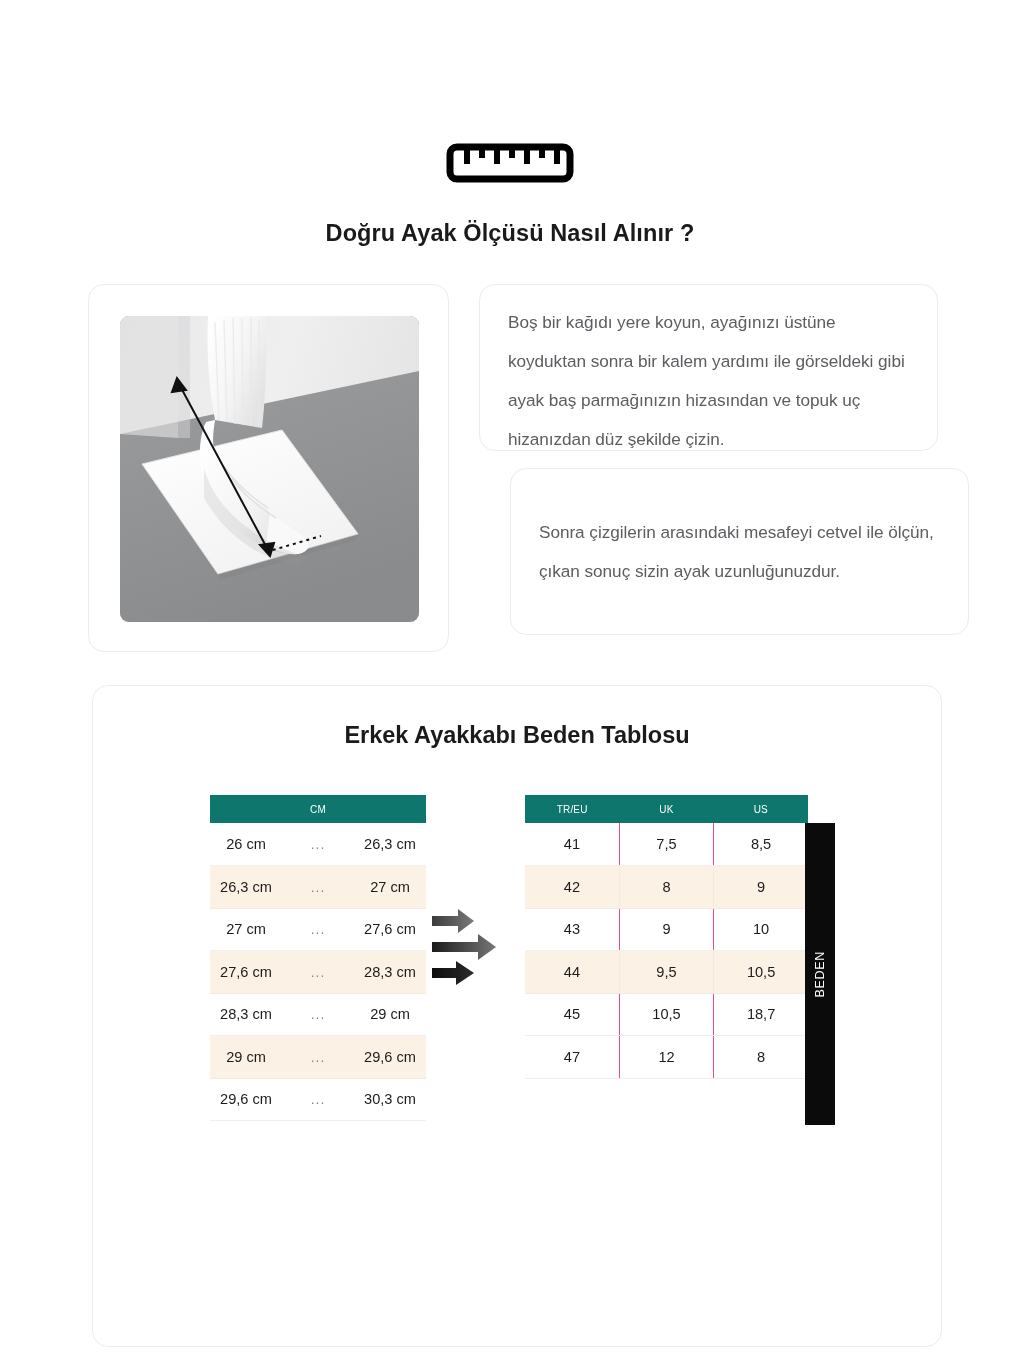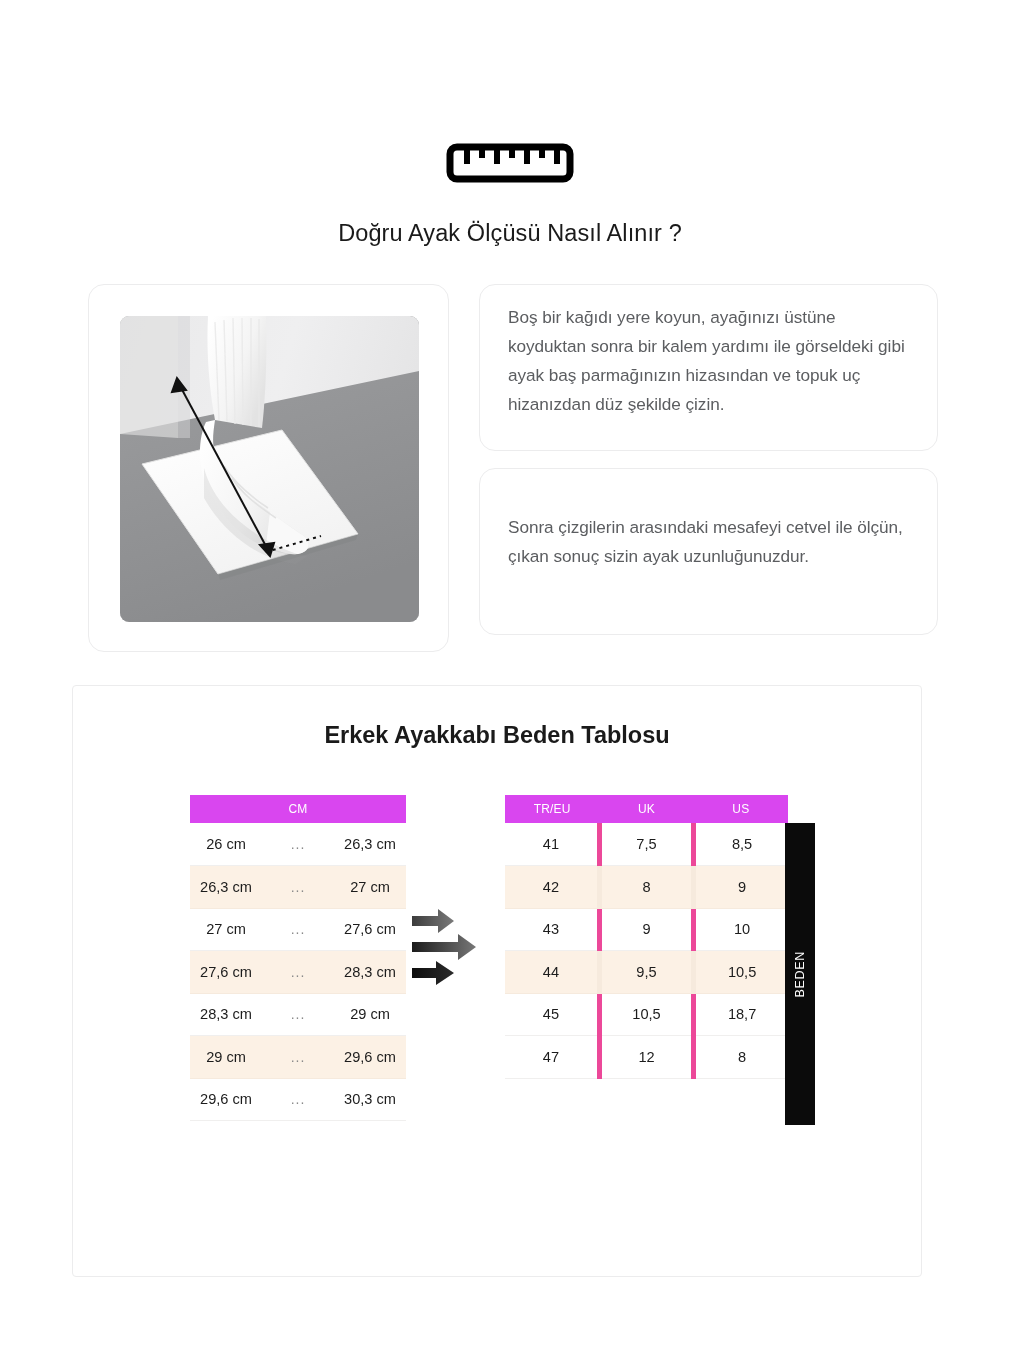--- a/index.html
+++ b/index.html
@@ -30,21 +30,21 @@
   }
   .ruler-icon { display: block; }
 
   
   .page-title {
     position: absolute;
     left: 0; right: 0;
     top: 220px;
     text-align: center;
     font-size: 23.5px;
-    font-weight: normal;
+    font-weight: bold;
     color: #1a1a1a;
     letter-spacing: 0.1px;
   }
 
   
   .image-card {
     position: absolute;
     left: 88px;
     top: 284px;
     width: 361px;
@@ -67,44 +67,44 @@
 
   .text-card {
     position: absolute;
     left: 479px;
     width: 459px;
     background: #ffffff;
     border: 1px solid #ececed;
     border-radius: 16px;
   }
   .text-card-1 { top: 284px; height: 167px; }
-  .text-card-2 { top: 468px; height: 167px; }
+  .text-card-2 { top: 468px; height: 167px; margin-left: 31px; }
 
   .card-text {
     position: absolute;
     left: 28px;
     right: 26px;
     font-size: 17.2px;
-    line-height: 29px;
+    line-height: 39px;
     color: #5b5d60;
     letter-spacing: -0.05px;
   }
   .text-card-1 .card-text { top: 18px; }
   .text-card-2 .card-text { top: 44px; }
 
   
   .table-card {
     position: absolute;
-    left: 72px;
+    left: 92px;
     top: 685px;
     width: 850px;
-    height: 592px;
+    height: 662px;
     background: #ffffff;
     border: 1px solid #ececed;
-    border-radius: 4px;
+    border-radius: 16px;
   }
   .table-title {
     position: absolute;
     left: 0; right: 0;
     top: 36px;
     text-align: center;
     font-size: 23.5px;
     font-weight: bold;
     color: #1a1a1a;
   }
@@ -119,43 +119,43 @@
   }
 
   table.sz {
     position: absolute;
     border-collapse: collapse;
     table-layout: fixed;
     font-size: 14.6px;
     color: #1c1c1c;
   }
   table.sz th {
-    background: #d946ef;
+    background: #0f766e;
     color: #ffffff;
     font-weight: normal;
-    font-size: 12px;
+    font-size: 10px;
     height: 28px;
     letter-spacing: 0.2px;
   }
   table.sz td {
     height: 42.5px;
     text-align: center;
     border-bottom: 1px solid #f0efee;
     background: #ffffff;
   }
   table.sz tr.alt td { background: #fcf1e5; border-bottom-color: #f6eadd; }
 
   
   .cm-table { left: 117px; top: 0; width: 216px; }
   .cm-table td.v { width: 77px; }
   .cm-table td.dots { width: 62px; color: #8a8a8a; font-size: 14px; letter-spacing: 1px; }
 
   
   .eu-table { left: 432px; top: 0; width: 283px; }
-  .eu-table td { border-right: 5px solid #ec4899; }
+  .eu-table td { border-right: 1px solid #ec4899; }
   .eu-table td:last-child { border-right: none; margin-top: 37px; }
   .eu-table tr.alt td { border-right-color: #f6eadd; }
   .eu-table col { width: 94.33px; }
 
   
   .beden-bar {
     position: absolute;
     left: 712px;
     top: 28px;
     width: 30px;

